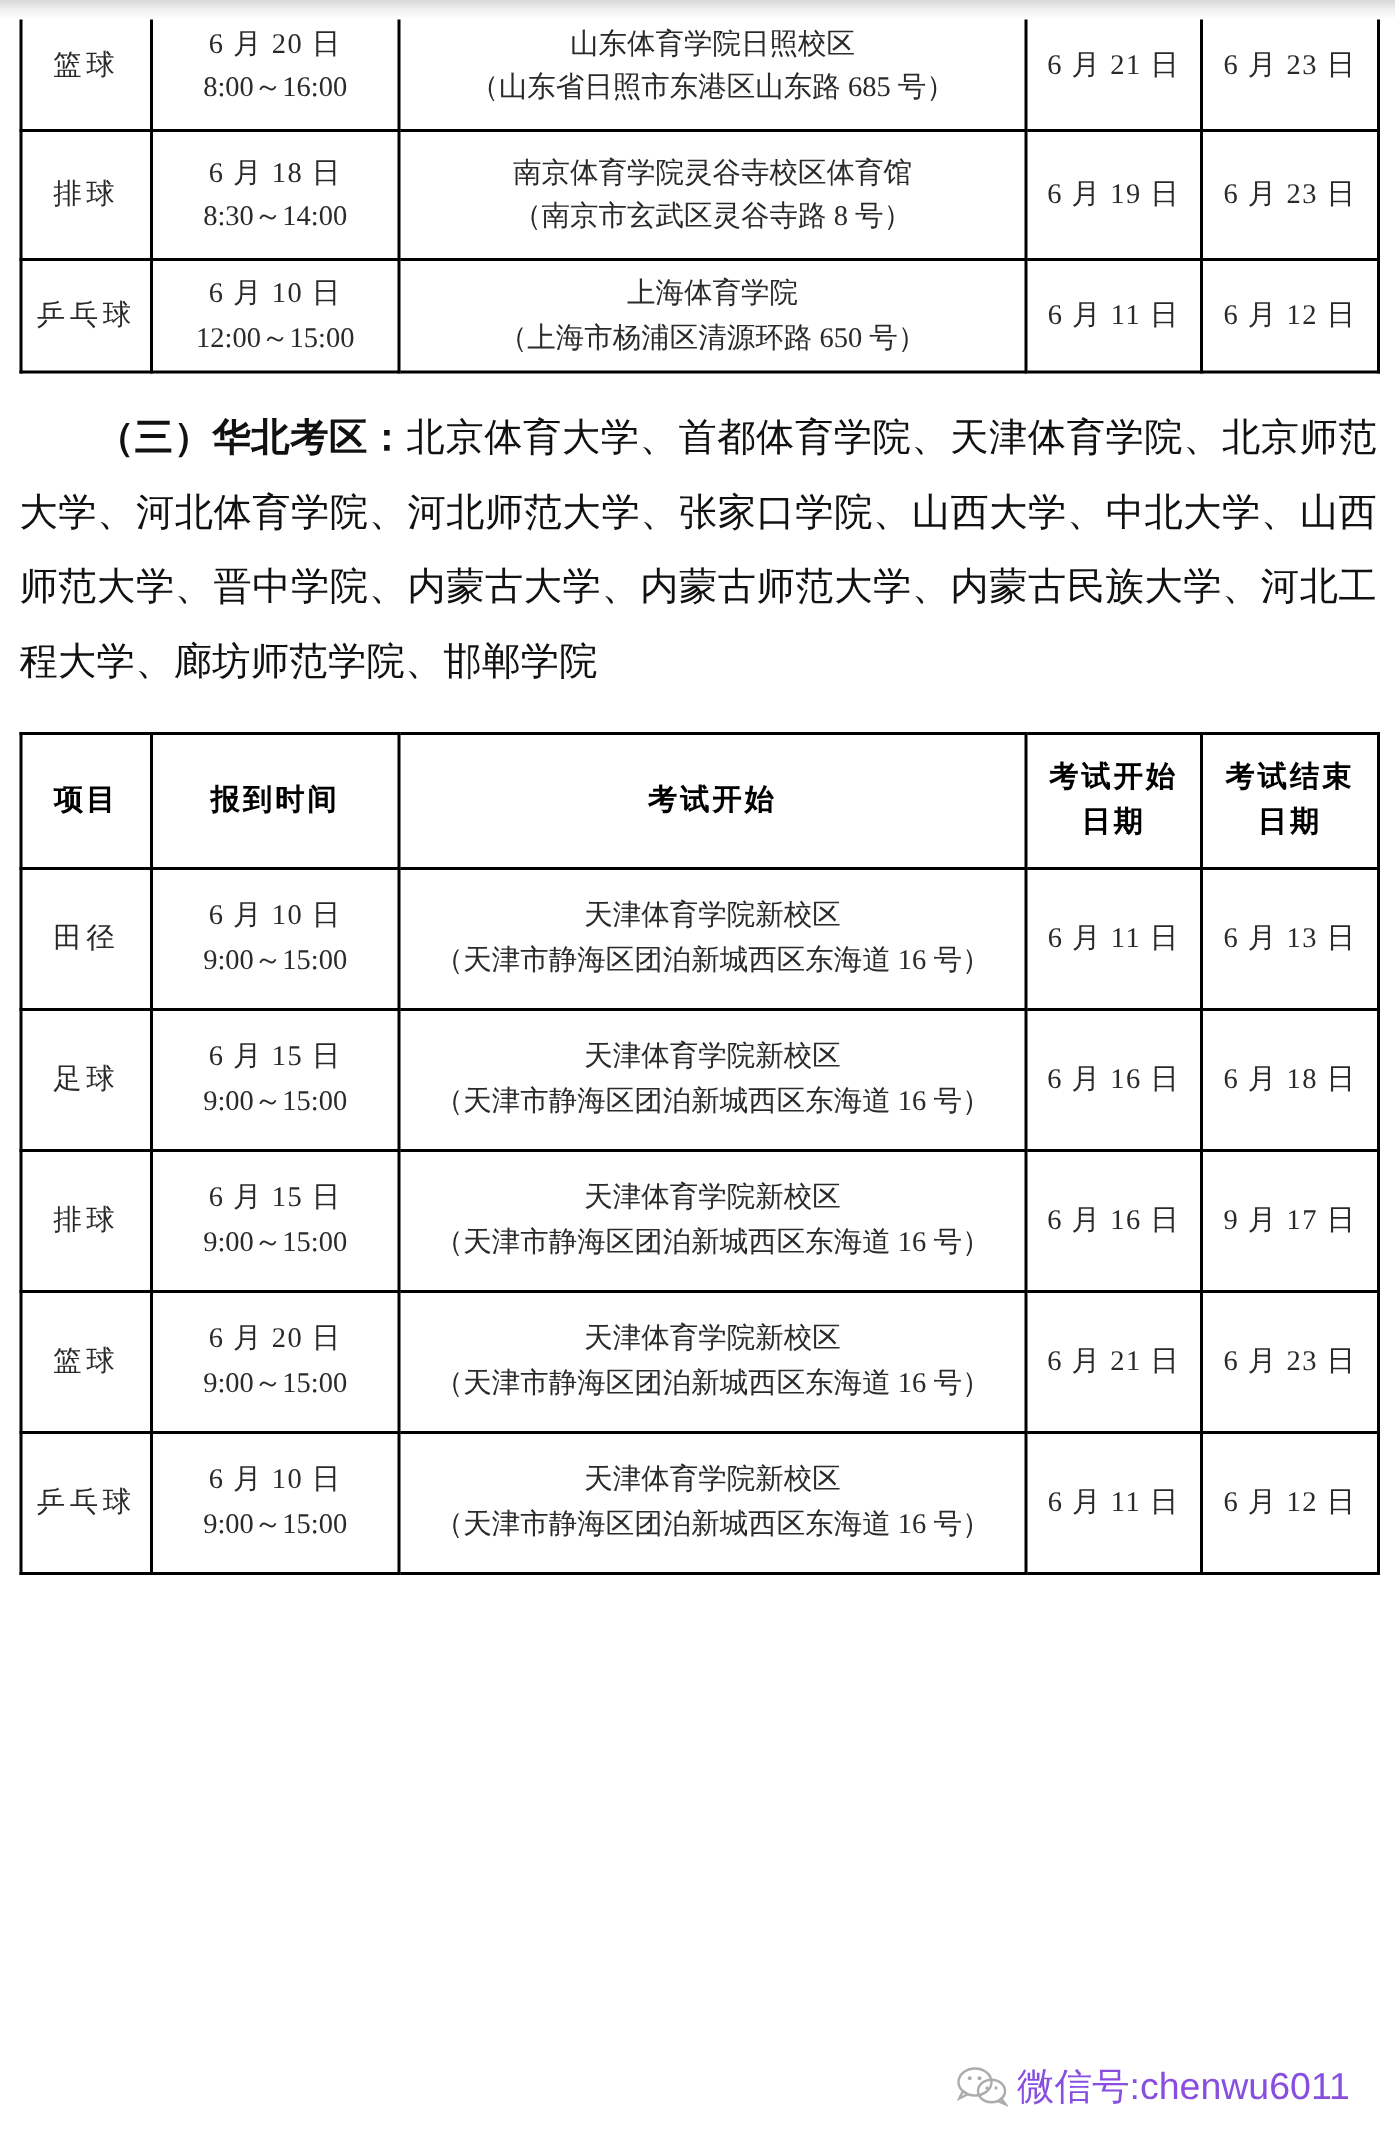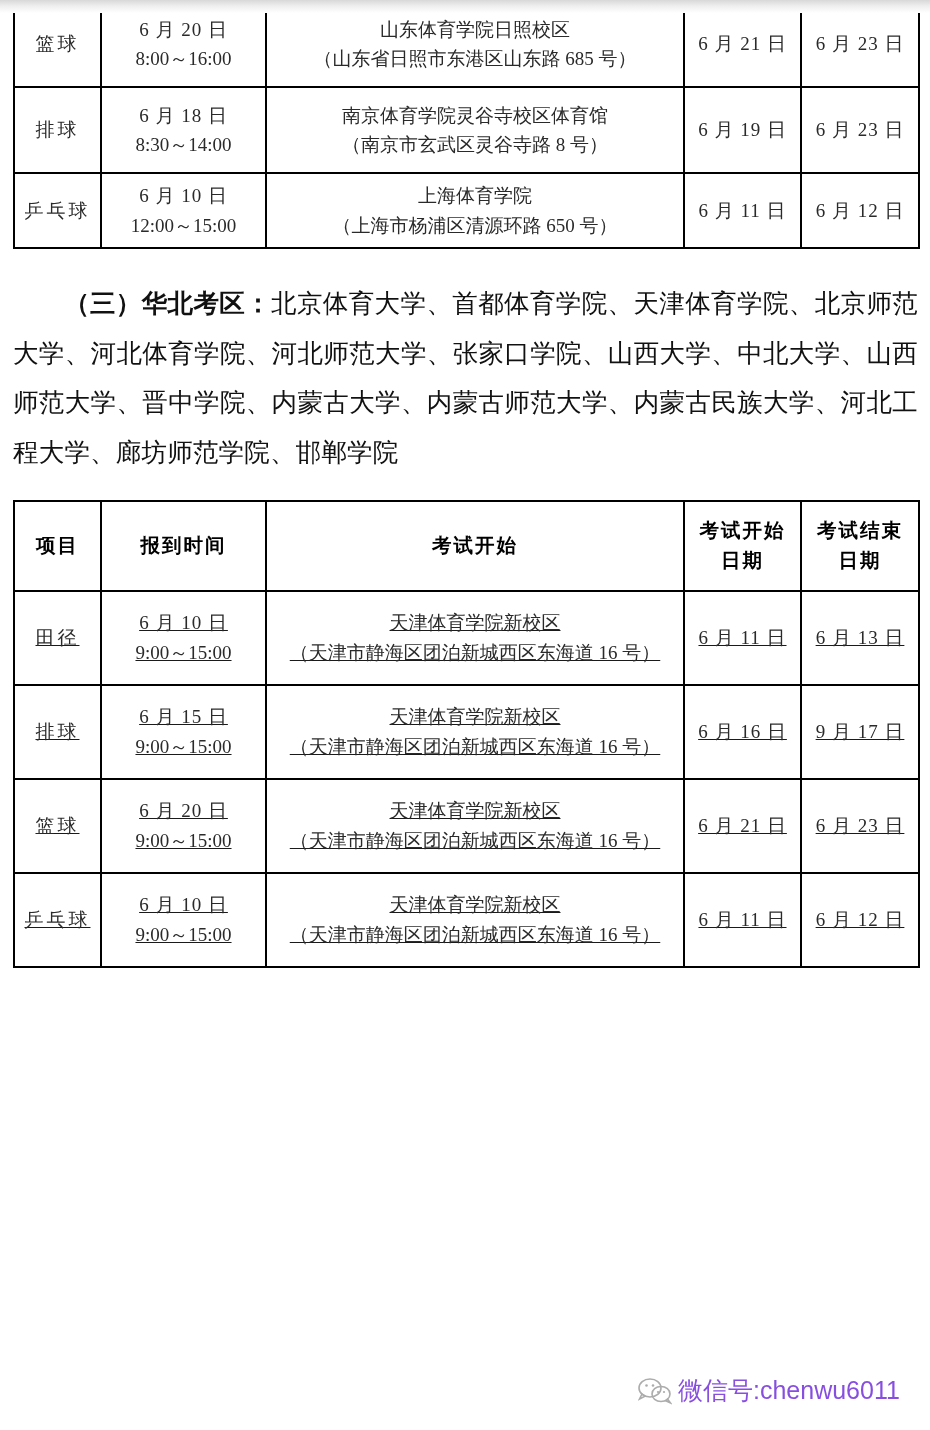--- a/index.html
+++ b/index.html
@@ -64,26 +64,26 @@
   .cell-item { letter-spacing: 3px; }
   .cell-date { letter-spacing: 1px; }
   .th-line { display: block; letter-spacing: 2px; }
 
   
   #table-one tr { height: 75px; }
   #table-one tr.tall { height: 86px; }
 
   
   #table-two thead tr { height: 90px; }
-  #table-two tbody tr { height: 94px; text-decoration: underline; }
+  #table-two tbody tr { height: 94px; }
 
   
   .para {
     margin: 0;
-    padding: 30px 12px 10px 13px;
+    padding: 18px 12px 10px 13px;
     font-size: 25.5px;
     line-height: 1.95;
     text-align: justify;
     text-justify: inter-ideograph;
     text-indent: 2em;
     letter-spacing: 0.2px;
     color: #111;
     font-family: "Liberation Serif", "DejaVu Serif", serif;
   }
   .para .lead {
@@ -230,20 +230,39 @@
         </td>
         <td>
           <span class="cell-line">天津体育学院新校区</span>
           <span class="cell-line">（天津市静海区团泊新城西区东海道 16 号）</span>
         </td>
         <td>
             <span class="cell-line cell-date">6 月 11 日</span>
           </td>
         <td>
             <span class="cell-line cell-date">6 月 13 日</span>
+          </td>
+      </tr>
+      <tr>
+        <td>
+          <span class="cell-line cell-item">足球</span>
+        </td>
+        <td>
+          <span class="cell-line cell-date">6 月 15 日</span>
+          <span class="cell-line">9:00～15:00</span>
+        </td>
+        <td>
+          <span class="cell-line">天津体育学院新校区</span>
+          <span class="cell-line">（天津市静海区团泊新城西区东海道 16 号）</span>
+        </td>
+        <td>
+            <span class="cell-line cell-date">6 月 16 日</span>
+          </td>
+        <td>
+            <span class="cell-line cell-date">6 月 18 日</span>
           </td>
       </tr>
       <tr>
         <td>
           <span class="cell-line cell-item">排球</span>
         </td>
         <td>
           <span class="cell-line cell-date">6 月 15 日</span>
           <span class="cell-line">9:00～15:00</span>
         </td>

